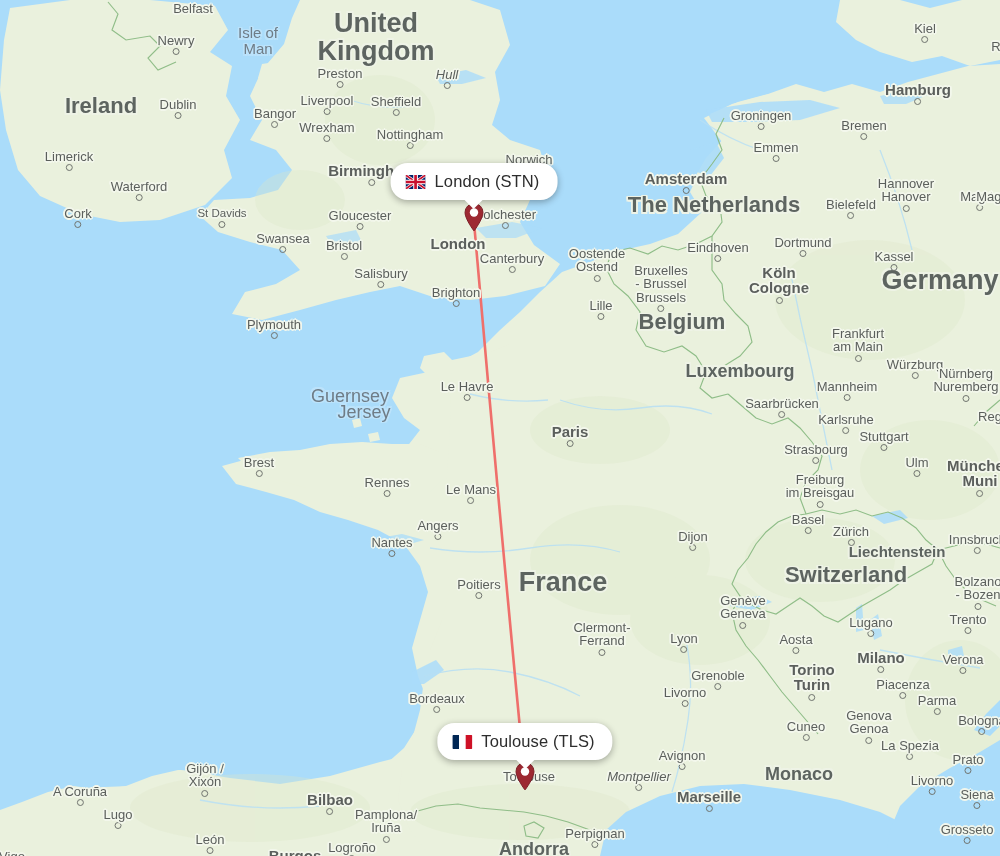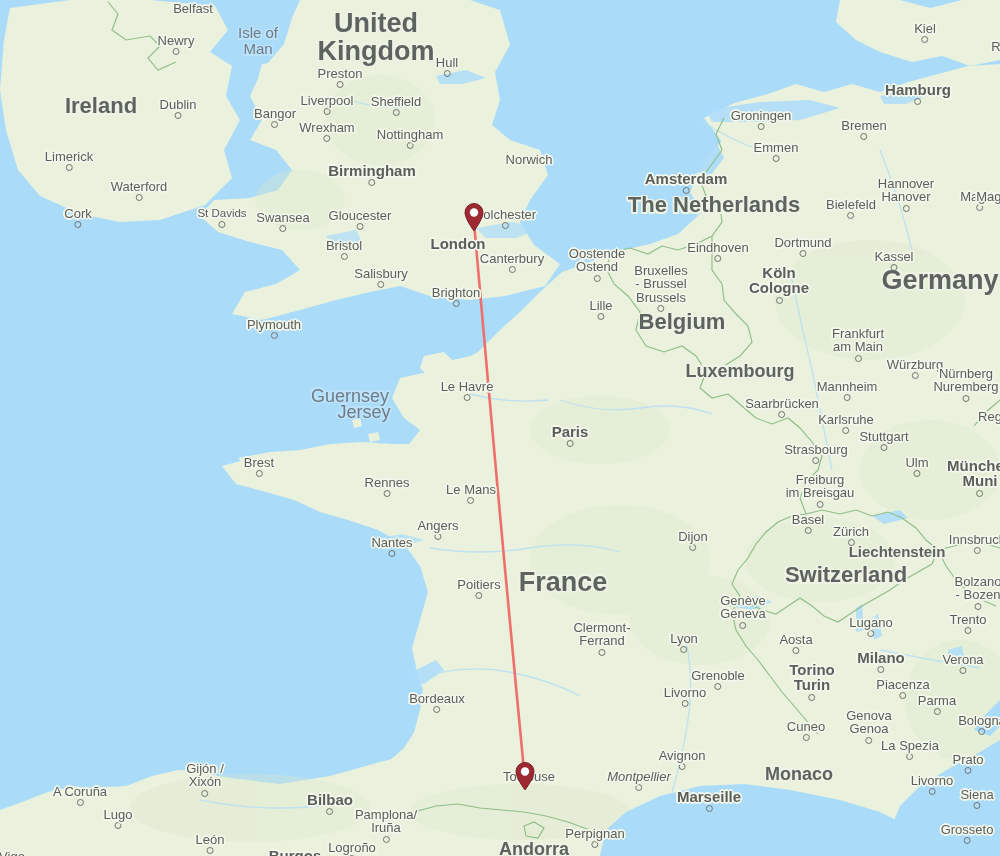--- a/index.html
+++ b/index.html
@@ -225,27 +225,27 @@
   </div>
 
   <div id="city-layer">
       <div class="place sz-m" style="left: 193px; top: 2px;"><span class="txt">Belfast</span></div>
       <div class="place sz-m" style="left: 176px; top: 34px;"><span class="txt">Newry</span><span class="dot"></span></div>
       <div class="place sz-m" style="left: 178px; top: 98px;"><span class="txt">Dublin</span><span class="dot"></span></div>
       <div class="place sz-m" style="left: 69px; top: 150px;"><span class="txt">Limerick</span><span class="dot"></span></div>
       <div class="place sz-m" style="left: 139px; top: 180px;"><span class="txt">Waterford</span><span class="dot"></span></div>
       <div class="place sz-m" style="left: 78px; top: 207px;"><span class="txt">Cork</span><span class="dot"></span></div>
       <div class="place sz-s" style="left: 222px; top: 208px;"><span class="txt">St Davids</span><span class="dot"></span></div>
-      <div class="place sz-m" style="left: 283px; top: 211px; text-align: right;"><span class="txt">Swansea</span><span class="dot"></span></div>
+      <div class="place sz-m" style="left: 283px; top: 232px; text-align: right;"><span class="txt">Swansea</span><span class="dot"></span></div>
       <div class="place sz-m" style="left: 275px; top: 107px;"><span class="txt">Bangor</span><span class="dot"></span></div>
       <div class="place sz-m" style="left: 340px; top: 67px;"><span class="txt">Preston</span><span class="dot"></span></div>
       <div class="place sz-m" style="left: 327px; top: 94px;"><span class="txt">Liverpool</span><span class="dot"></span></div>
       <div class="place sz-m" style="left: 327px; top: 121px;"><span class="txt">Wrexham</span><span class="dot"></span></div>
       <div class="place sz-m" style="left: 396px; top: 95px;"><span class="txt">Sheffield</span><span class="dot"></span></div>
-      <div class="place sz-m" style="left: 447px; top: 56px;"><span class="txt">Hull</span><span class="dot"></span></div>
+      <div class="place sz-m" style="left: 447px; top: 68px; font-style: italic;"><span class="txt">Hull</span><span class="dot"></span></div>
       <div class="place sz-m" style="left: 410px; top: 128px;"><span class="txt">Nottingham</span><span class="dot"></span></div>
       <div class="place sz-l" style="left: 372px; top: 163px;"><span class="txt">Birmingham</span><span class="dot"></span></div>
       <div class="place sz-m" style="left: 521px; top: 153px; padding-left: 16px;"><span class="txt">Norwich</span></div>
       <div class="place sz-m" style="left: 360px; top: 209px;"><span class="txt">Gloucester</span><span class="dot"></span></div>
       <div class="place sz-m" style="left: 344px; top: 239px;"><span class="txt">Bristol</span><span class="dot"></span></div>
       <div class="place sz-m" style="left: 381px; top: 267px;"><span class="txt">Salisbury</span><span class="dot"></span></div>
       <div class="place sz-l" style="left: 458px; top: 236px;"><span class="txt">London</span></div>
       <div class="place sz-m" style="left: 505px; top: 208px;"><span class="txt">Colchester</span><span class="dot"></span></div>
       <div class="place sz-m" style="left: 512px; top: 252px;"><span class="txt">Canterbury</span><span class="dot"></span></div>
       <div class="place sz-m" style="left: 456px; top: 286px;"><span class="txt">Brighton</span><span class="dot"></span></div>
@@ -350,15 +350,35 @@
   <svg class="pin" style="left:474px;top:232px;" viewBox="0 0 22 30">
     <path d="M11 29 C11 29 20 17 20 10.5 A9 9 0 1 0 2 10.5 C2 17 11 29 11 29 Z" fill="#9d2932" stroke="#7d1f27" stroke-width="1"></path>
     <circle cx="11" cy="10.5" r="4.2" fill="#ffffff"></circle>
   </svg>
 
   <svg class="pin" style="left:525px;top:791px;" viewBox="0 0 22 30">
     <path d="M11 29 C11 29 20 17 20 10.5 A9 9 0 1 0 2 10.5 C2 17 11 29 11 29 Z" fill="#9d2932" stroke="#7d1f27" stroke-width="1"></path>
     <circle cx="11" cy="10.5" r="4.2" fill="#ffffff"></circle>
   </svg>
 
-
+  <div class="callout" style="left:474px;top:200px;">
+    <svg class="flag" viewBox="0 0 60 42">
+      <rect width="60" height="42" fill="#012169"></rect>
+      <path d="M0 0 L60 42 M60 0 L0 42" stroke="#fff" stroke-width="9"></path>
+      <path d="M0 0 L60 42 M60 0 L0 42" stroke="#C8102E" stroke-width="5"></path>
+      <path d="M30 0 V42 M0 21 H60" stroke="#fff" stroke-width="14"></path>
+      <path d="M30 0 V42 M0 21 H60" stroke="#C8102E" stroke-width="8"></path>
+    </svg>
+    <span class="label">London (STN)</span>
+    <span class="tail"></span>
+  </div>
+
+  <div class="callout" style="left:525px;top:760px;">
+    <svg class="flag" viewBox="0 0 60 42">
+      <rect width="20" height="42" x="0" fill="#002654"></rect>
+      <rect width="20" height="42" x="20" fill="#ffffff"></rect>
+      <rect width="20" height="42" x="40" fill="#CE1126"></rect>
+    </svg>
+    <span class="label">Toulouse (TLS)</span>
+    <span class="tail"></span>
+  </div>
 
 </div>
 
 </body></html>

